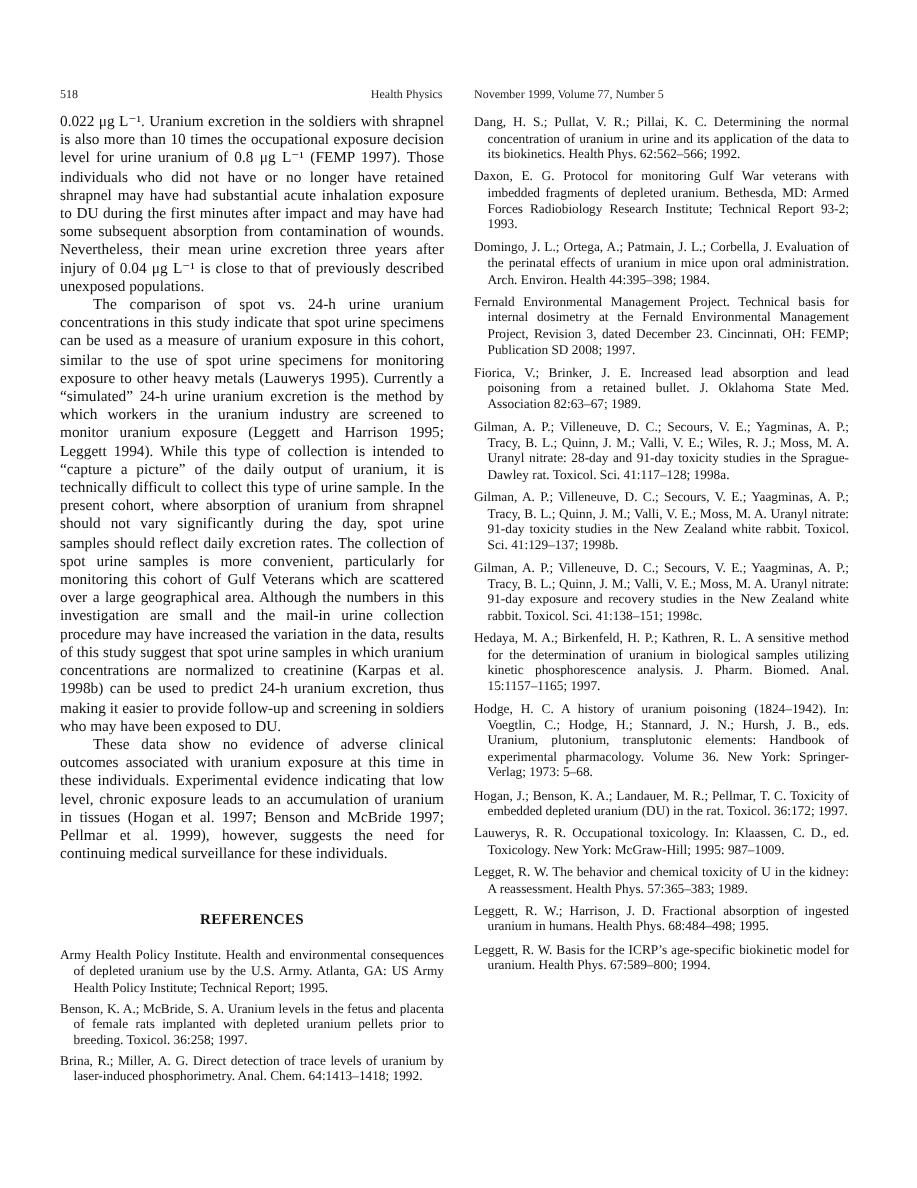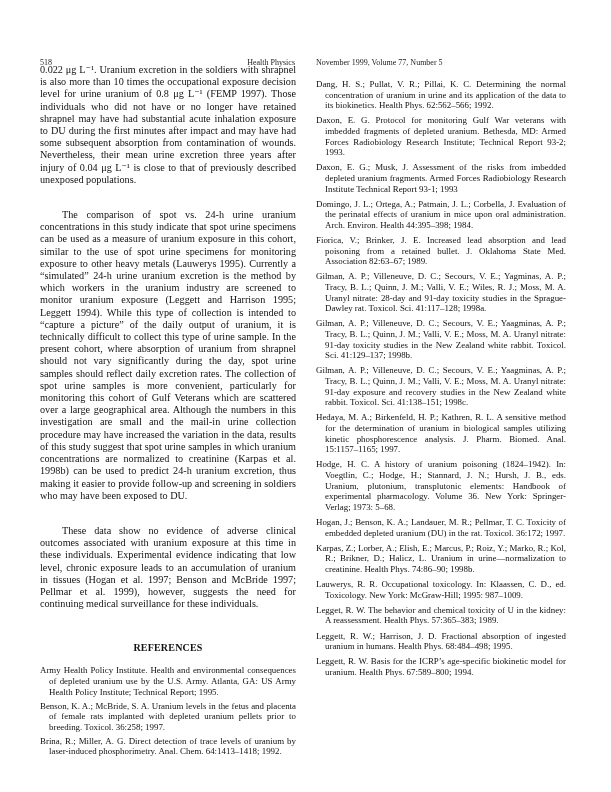--- a/index.html
+++ b/index.html
@@ -8,29 +8,29 @@
     font-family: "Liberation Serif", "DejaVu Serif", serif; color: #111;
   }
   .running-head {
     position: absolute; top: 58px; font-size: 8px; line-height: 10px; color: #222;
   }
   #head-left { left: 40px; width: 255px; }
   #head-left .pg { float: left; }
   #head-left .journal { float: right; }
   #head-right { left: 316px; width: 250px; }
 
-  .col { position: absolute; top: 64px; }
+  .col { position: absolute; top: 76px; }
   #col-left { left: 40px; width: 256px; }
-  #col-right { left: 316px; width: 250px; margin-top: 15px; }
+  #col-right { left: 316px; width: 250px; }
 
   .body-text p {
     margin: 0; font-size: 10.2px; line-height: 12.2px; text-align: justify;
     hyphens: auto;
   }
-  .body-text p.indent { text-indent: 22px; margin-top: 23px; }
+  .body-text p.indent { text-indent: 22px; }
 
   .ref-heading {
     text-align: center; font-weight: bold; font-size: 10px; letter-spacing: 0.2px;
     margin: 32px 0 12px 0;
   }
   .refs { list-style: none; margin: 0; padding: 0; }
   .refs li {
     font-size: 8.9px; line-height: 10.6px; text-align: justify;
     padding-left: 9px; text-indent: -9px; margin-bottom: 3.4px;
   }
@@ -58,28 +58,27 @@
     <li>Army Health Policy Institute. Health and environmental consequences of depleted uranium use by the U.S. Army. Atlanta, GA: US Army Health Policy Institute; Technical Report; 1995.</li>
     <li>Benson, K. A.; McBride, S. A. Uranium levels in the fetus and placenta of female rats implanted with depleted uranium pellets prior to breeding. Toxicol. 36:258; 1997.</li>
     <li>Brina, R.; Miller, A. G. Direct detection of trace levels of uranium by laser-induced phosphorimetry. Anal. Chem. 64:1413–1418; 1992.</li>
   </ul>
 </div>
 
 <div class="col" id="col-right">
   <ul class="refs">
     <li>Dang, H. S.; Pullat, V. R.; Pillai, K. C. Determining the normal concentration of uranium in urine and its application of the data to its biokinetics. Health Phys. 62:562–566; 1992.</li>
     <li>Daxon, E. G. Protocol for monitoring Gulf War veterans with imbedded fragments of depleted uranium. Bethesda, MD: Armed Forces Radiobiology Research Institute; Technical Report 93-2; 1993.</li>
-    <li>Daxon, E. G.; Musk, J. Assessment of the risks from imbedded depleted uranium fragments. Armed Forces Radiobiology Research Institute Technical Report 93-1; 1993</li>
     <li>Domingo, J. L.; Ortega, A.; Patmain, J. L.; Corbella, J. Evaluation of the perinatal effects of uranium in mice upon oral administration. Arch. Environ. Health 44:395–398; 1984.</li>
+    <li>Fernald Environmental Management Project. Technical basis for internal dosimetry at the Fernald Environmental Management Project, Revision 3, dated December 23. Cincinnati, OH: FEMP; Publication SD 2008; 1997.</li>
     <li>Fiorica, V.; Brinker, J. E. Increased lead absorption and lead poisoning from a retained bullet. J. Oklahoma State Med. Association 82:63–67; 1989.</li>
     <li>Gilman, A. P.; Villeneuve, D. C.; Secours, V. E.; Yagminas, A. P.; Tracy, B. L.; Quinn, J. M.; Valli, V. E.; Wiles, R. J.; Moss, M. A. Uranyl nitrate: 28-day and 91-day toxicity studies in the Sprague-Dawley rat. Toxicol. Sci. 41:117–128; 1998a.</li>
     <li>Gilman, A. P.; Villeneuve, D. C.; Secours, V. E.; Yaagminas, A. P.; Tracy, B. L.; Quinn, J. M.; Valli, V. E.; Moss, M. A. Uranyl nitrate: 91-day toxicity studies in the New Zealand white rabbit. Toxicol. Sci. 41:129–137; 1998b.</li>
     <li>Gilman, A. P.; Villeneuve, D. C.; Secours, V. E.; Yaagminas, A. P.; Tracy, B. L.; Quinn, J. M.; Valli, V. E.; Moss, M. A. Uranyl nitrate: 91-day exposure and recovery studies in the New Zealand white rabbit. Toxicol. Sci. 41:138–151; 1998c.</li>
     <li>Hedaya, M. A.; Birkenfeld, H. P.; Kathren, R. L. A sensitive method for the determination of uranium in biological samples utilizing kinetic phosphorescence analysis. J. Pharm. Biomed. Anal. 15:1157–1165; 1997.</li>
     <li>Hodge, H. C. A history of uranium poisoning (1824–1942). In: Voegtlin, C.; Hodge, H.; Stannard, J. N.; Hursh, J. B., eds. Uranium, plutonium, transplutonic elements: Handbook of experimental pharmacology. Volume 36. New York: Springer-Verlag; 1973: 5–68.</li>
     <li>Hogan, J.; Benson, K. A.; Landauer, M. R.; Pellmar, T. C. Toxicity of embedded depleted uranium (DU) in the rat. Toxicol. 36:172; 1997.</li>
-    <li>Karpas, Z.; Lorber, A.; Elish, E.; Marcus, P.; Roiz, Y.; Marko, R.; Kol, R.; Brikner, D.; Halicz, L. Uranium in urine—normalization to creatinine. Health Phys. 74:86–90; 1998b.</li>
     <li>Lauwerys, R. R. Occupational toxicology. In: Klaassen, C. D., ed. Toxicology. New York: McGraw-Hill; 1995: 987–1009.</li>
     <li>Legget, R. W. The behavior and chemical toxicity of U in the kidney: A reassessment. Health Phys. 57:365–383; 1989.</li>
     <li>Leggett, R. W.; Harrison, J. D. Fractional absorption of ingested uranium in humans. Health Phys. 68:484–498; 1995.</li>
     <li>Leggett, R. W. Basis for the ICRP’s age-specific biokinetic model for uranium. Health Phys. 67:589–800; 1994.</li>
   </ul>
 </div>
 
 </body></html>

